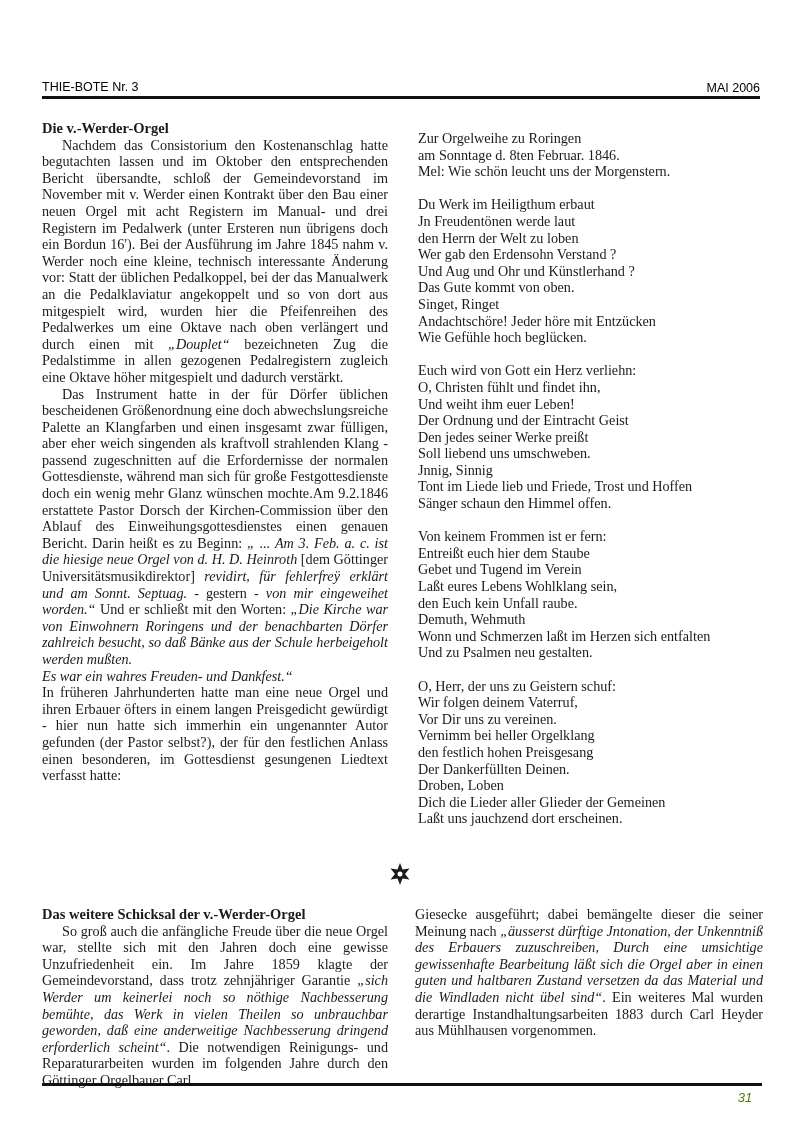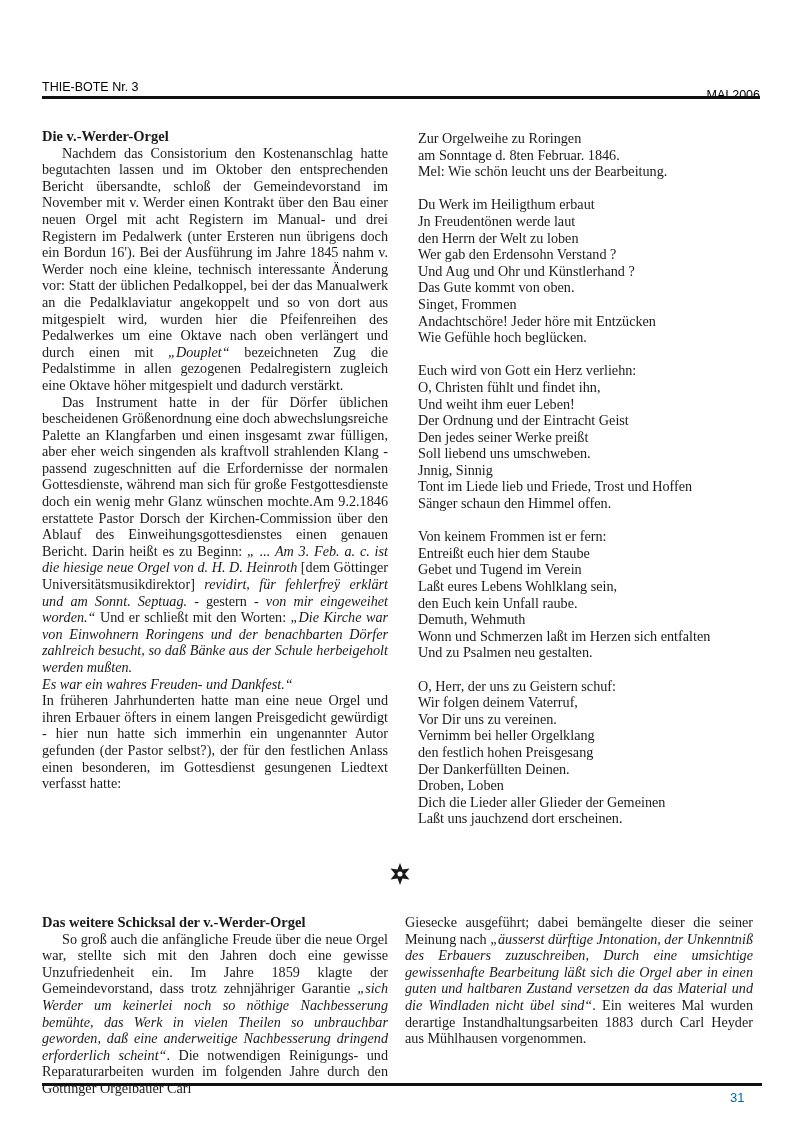--- a/index.html
+++ b/index.html
@@ -1,33 +1,33 @@
 <!DOCTYPE html>
 <html><head>
 <meta charset="utf-8">
 <style>
   html, body { margin:0; padding:0; background:#ffffff; }
   body { width:800px; height:1132px; position:relative; overflow:hidden; color:#1a1a1a; font-family:"Liberation Serif", serif; }
   .hdr { position:absolute; top:80px; left:42px; width:718px; height:16px; font-family:"Liberation Sans", sans-serif; font-size:12.5px; color:#000000; }
   .hdr .l { position:absolute; left:0; top:0; }
-  .hdr .r { position:absolute; right:0; top:8px; }
+  .hdr .r { position:absolute; right:0; top:1px; }
   .rule-top { position:absolute; top:96px; left:42px; width:718px; height:3px; background:#111; }
   .rule-bottom { position:absolute; top:1083px; left:28px; width:471px; height:3px; background:#111; }
-  .pagenum { position:absolute; top:1090px; left:470px; width:30px; text-align:left; font-family:"Liberation Sans", sans-serif; font-size:13px; color:#0369a1; }
-  .col { position:absolute; font-size:14.2px; line-height:16.6px; text-align:justify;margin-top:8px; }
+  .pagenum { position:absolute; top:1090px; left:470px; width:30px; text-align:center; font-family:"Liberation Sans", sans-serif; font-size:13px; color:#4d7c0f;font-style:italic; }
+  .col { position:absolute; font-size:14.2px; line-height:16.6px; text-align:justify; }
   .col p { margin:0; text-indent:0; }
   .col p.ind { text-indent:20px; }
   .col h2 { margin:0; font-size:14.5px; font-weight:bold; line-height:16.6px; }
   .left1 { top:120px; left:42px; width:346px; }
   .poem { position:absolute; top:130px; left:418px; width:345px; text-align:left; font-size:14.2px; line-height:16.6px; }
   .poem .stanza { margin-bottom:16.6px; }
   .poem .line { display:block; }
   .star { position:absolute; top:862px; left:388px; width:24px; height:24px; }
   .left2 { top:906px; left:42px; width:346px; }
-  .right2 { top:906px; left:405px; width:348px;font-family:Liberation Serif, serif; }
+  .right2 { top:906px; left:415px; width:348px;font-family:Liberation Serif, serif; }
   i, em { font-style:italic; }
 </style>
 </head>
 <body>
 
 <div class="hdr">
   <span class="l">THIE-BOTE Nr. 3</span>
   <span class="r">MAI 2006</span>
 </div>
 <div class="rule-top"></div>
@@ -36,30 +36,30 @@
   <h2>Die v.-Werder-Orgel</h2>
   <p class="ind"><span>Nachdem das Consistorium den Kostenanschlag hatte begutachten lassen und im Oktober den entsprechenden Bericht übersandte, schloß der Gemeindevorstand im November mit v. Werder einen Kontrakt über den Bau einer neuen Orgel mit acht Registern im Manual- und drei Registern im Pedalwerk (unter Ersteren nun übrigens doch ein Bordun 16'). Bei der Ausführung im Jahre 1845 nahm v. Werder noch eine kleine, technisch interessante Änderung vor: Statt der üblichen Pedalkoppel, bei der das Manualwerk an die Pedalklaviatur angekoppelt und so von dort aus mitgespielt wird, wurden hier die Pfeifenreihen des Pedalwerkes um eine Oktave nach oben verlängert und durch einen mit </span><i>„Douplet“</i><span> bezeichneten Zug die Pedalstimme in allen gezogenen Pedalregistern zugleich eine Oktave höher mitgespielt und dadurch verstärkt.</span></p>
   <p class="ind"><span>Das Instrument hatte in der für Dörfer üblichen bescheidenen Größenordnung eine doch abwechslungsreiche Palette an Klangfarben und einen insgesamt zwar fülligen, aber eher weich singenden als kraftvoll strahlenden Klang - passend zugeschnitten auf die Erfordernisse der normalen Gottesdienste, während man sich für große Festgottesdienste doch ein wenig mehr Glanz wünschen mochte.Am 9.2.1846 erstattete Pastor Dorsch der Kirchen-Commission über den Ablauf des Einweihungsgottesdienstes einen genauen Bericht. Darin heißt es zu Beginn: </span><i>„ ... Am 3. Feb. a. c. ist die hiesige neue Orgel von d. H. D. Heinroth</i><span> [dem Göttinger Universitätsmusikdirektor] </span><i>revidirt, für fehlerfreÿ erklärt und am Sonnt. Septuag.</i><span> - gestern - </span><i>von mir eingeweihet worden.“</i><span> Und er schließt mit den Worten: </span><i>„Die Kirche war von Einwohnern Roringens und der benachbarten Dörfer zahlreich besucht, so daß Bänke aus der Schule herbeigeholt werden mußten.</i><br><i>Es war ein wahres Freuden- und Dankfest.“</i></p>
   <p>In früheren Jahrhunderten hatte man eine neue Orgel und ihren Erbauer öfters in einem langen Preisgedicht gewürdigt - hier nun hatte sich immerhin ein ungenannter Autor gefunden (der Pastor selbst?), der für den festlichen Anlass einen besonderen, im Gottesdienst gesungenen Liedtext verfasst hatte:</p>
 </div>
 
 <div class="poem" id="poem">
     <div class="stanza">
       <span class="line">Zur Orgelweihe zu Roringen</span>
       <span class="line">am Sonntage d. 8ten Februar. 1846.</span>
-      <span class="line">Mel:  Wie schön leucht uns der Bearbeitung.</span>
+      <span class="line">Mel:  Wie schön leucht uns der Morgenstern.</span>
     </div>
     <div class="stanza">
       <span class="line">Du Werk im Heiligthum erbaut</span>
       <span class="line">Jn Freudentönen werde laut</span>
       <span class="line">den Herrn der Welt zu loben</span>
       <span class="line">Wer gab den Erdensohn Verstand ?</span>
       <span class="line">Und Aug und Ohr und Künstlerhand ?</span>
       <span class="line">Das Gute kommt von oben.</span>
-      <span class="line">Singet, Frommen</span>
+      <span class="line">Singet, Ringet</span>
       <span class="line">Andachtschöre! Jeder höre mit Entzücken</span>
       <span class="line">Wie Gefühle hoch beglücken.</span>
     </div>
     <div class="stanza">
       <span class="line">Euch wird von Gott ein Herz verliehn:</span>
       <span class="line">O, Christen fühlt und findet ihn,</span>
       <span class="line">Und weiht ihm euer Leben!</span>
       <span class="line">Der Ordnung und der Eintracht Geist</span>
       <span class="line">Den jedes seiner Werke preißt</span>
       <span class="line">Soll liebend uns umschweben.</span>

